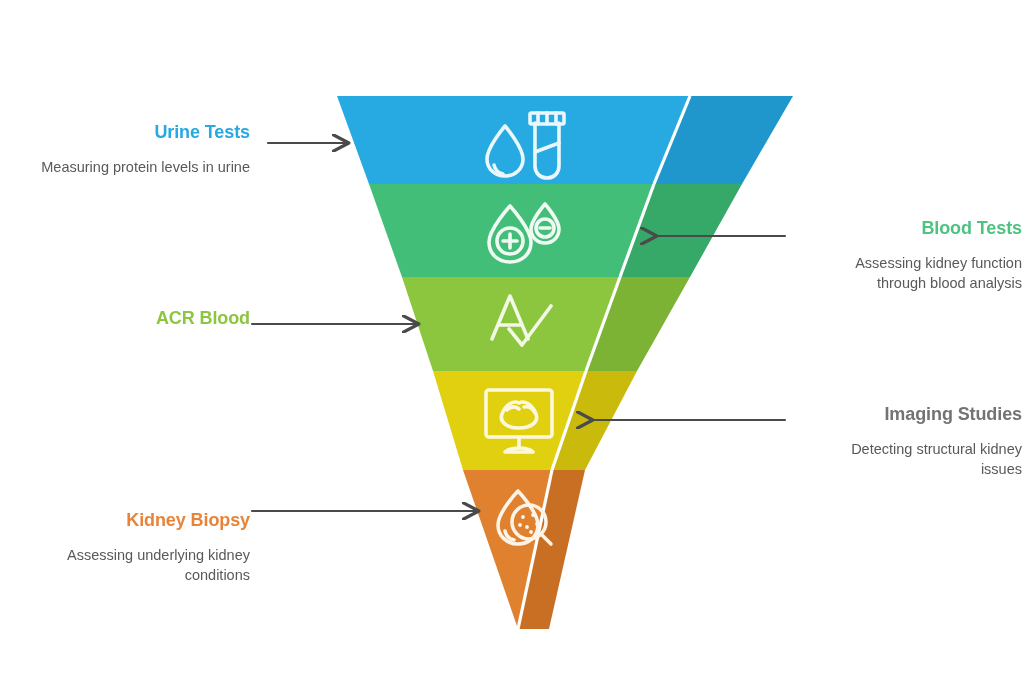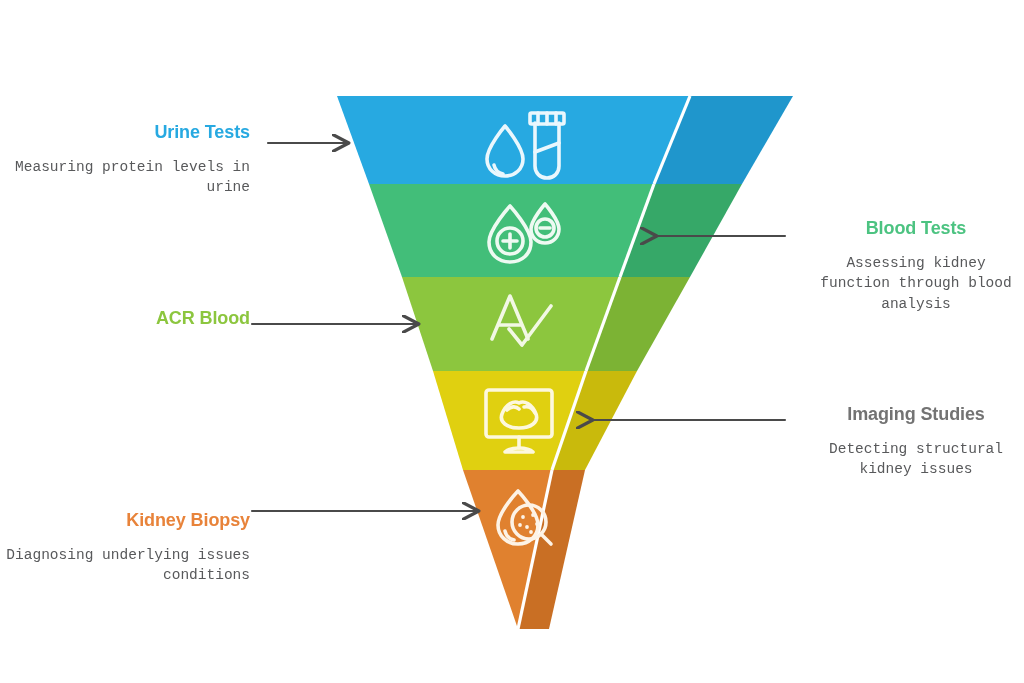--- a/index.html
+++ b/index.html
@@ -43,28 +43,27 @@
     letter-spacing: -0.1px;
     margin: 0;
     white-space: nowrap;
   }
   .callout .desc {
     font-size: 14.5px;
     color: #58595b;
     line-height: 1.42;
     margin: 0;
     padding-top: 13px;
-    font-family: Liberation Mono, monospace;
   }
 
   .callout.left {
     text-align: right;
   }
   .callout.right {
-    text-align: center;
+    text-align: right;
   }
 
   
   #callout-urine   { left: 10px;  top: 122px; width: 240px; }
   #callout-acr     { left: 0px;   top: 308px; width: 250px; }
   #callout-biopsy  { left: 0px;   top: 510px; width: 250px; }
 
   
   #callout-blood   { left: 810px; top: 218px; width: 212px; }
   #callout-imaging { left: 810px; top: 404px; width: 212px; }
@@ -205,16 +204,16 @@
     <p class="title c-olive">ACR Blood</p>
   </div>
 
   <div class="callout right" id="callout-imaging">
     <p class="title c-yellow">Imaging Studies</p>
     <p class="desc">Detecting structural kidney issues</p>
   </div>
 
   <div class="callout left" id="callout-biopsy">
     <p class="title c-orange">Kidney Biopsy</p>
-    <p class="desc">Diagnosing underlying issues conditions</p>
+    <p class="desc">Assessing underlying kidney conditions</p>
   </div>
 
 </div>
 
 </body></html>

